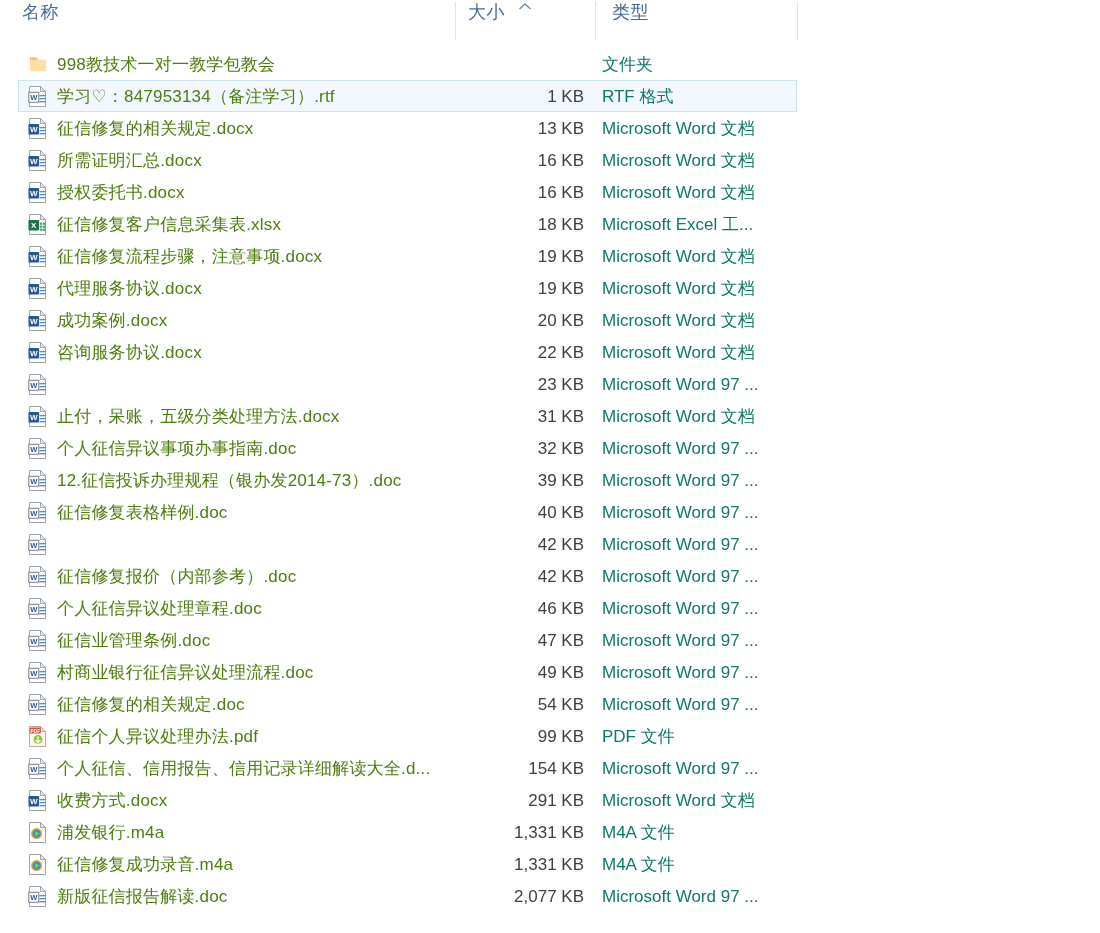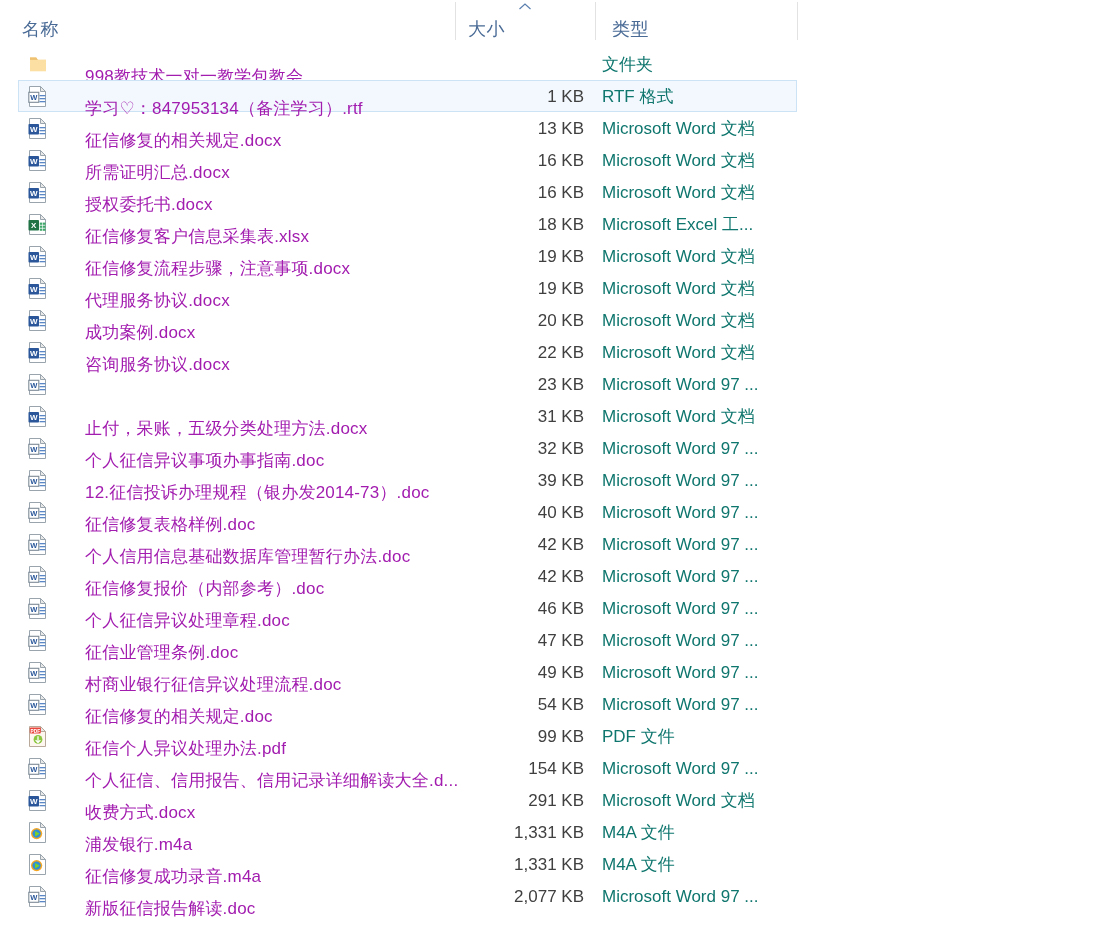--- a/index.html
+++ b/index.html
@@ -27,21 +27,21 @@
     position: relative;
     height: 41px;
     background: #ffffff;
     box-sizing: border-box;
   }
   .col-header .hcell {
     position: absolute;
     top: 0;
     height: 41px;
     display: flex;
-    align-items: flex-end;
+    align-items: flex-start;
     color: #4a6b96;
     font-size: 18px;
     letter-spacing: 0.5px;
     user-select: none;
   }
   .hcell-name  { left: 22px;  width: 420px; }
   .hcell-size  { left: 468px; width: 120px; }
   .hcell-type  { left: 612px; width: 180px; }
 
   .hsep {
@@ -90,28 +90,27 @@
     transform: translateY(-50%);
     width: 22px;
     height: 22px;
     display: block;
   }
   .row .icon svg { display: block; }
 
   .row .fname {
     position: absolute;
     left: 38px;
-    top: 12px;
+    top: 0;
     height: 32px;
     line-height: 32px;
     font-size: 17px;
-    color: #a21caf;
+    color: #4d7c0f;
     white-space: nowrap;
     letter-spacing: 0.2px;
-    margin-left: 28px;
   }
   .row .fsize {
     position: absolute;
     left: 330px;
     width: 235px;
     top: 0;
     height: 32px;
     line-height: 32px;
     text-align: right;
     font-size: 17px;
@@ -434,21 +433,20 @@
             <path d="M13.5 1.5 v5 h5 z" fill="#e9e9e9" stroke="#9aa4ad" stroke-width="1"></path>
             <rect x="1.8" y="7.3" width="10" height="10" fill="#ffffff" stroke="#7d8a96" stroke-width="1.1"></rect>
             <text x="6.8" y="15" font-family="Liberation Sans, sans-serif" font-size="7.5" font-weight="bold" fill="#2b579a" text-anchor="middle">W</text>
             <g fill="#5b87c6">
               <rect x="12.5" y="10" width="6" height="1.3"></rect>
               <rect x="12.5" y="13" width="6" height="1.3"></rect>
               <rect x="12.5" y="16" width="6" height="1.3"></rect>
             </g>
           </svg>
         </span>
-        <span class="fname">个人信用信息基础数据库管理暂行办法.doc</span>
         <span class="fsize">42 KB</span>
         <span class="ftype">Microsoft Word 97 ...</span>
       </div>
       <div class="row">
         <span class="icon">
           <svg width="22" height="22" viewBox="0 0 22 22">
             <path d="M2.5 1.5 h11 l5 5 v15 h-16 z" fill="#ffffff" stroke="#9aa4ad" stroke-width="1"></path>
             <path d="M13.5 1.5 v5 h5 z" fill="#e9e9e9" stroke="#9aa4ad" stroke-width="1"></path>
             <rect x="1.8" y="7.3" width="10" height="10" fill="#ffffff" stroke="#7d8a96" stroke-width="1.1"></rect>
             <text x="6.8" y="15" font-family="Liberation Sans, sans-serif" font-size="7.5" font-weight="bold" fill="#2b579a" text-anchor="middle">W</text>

